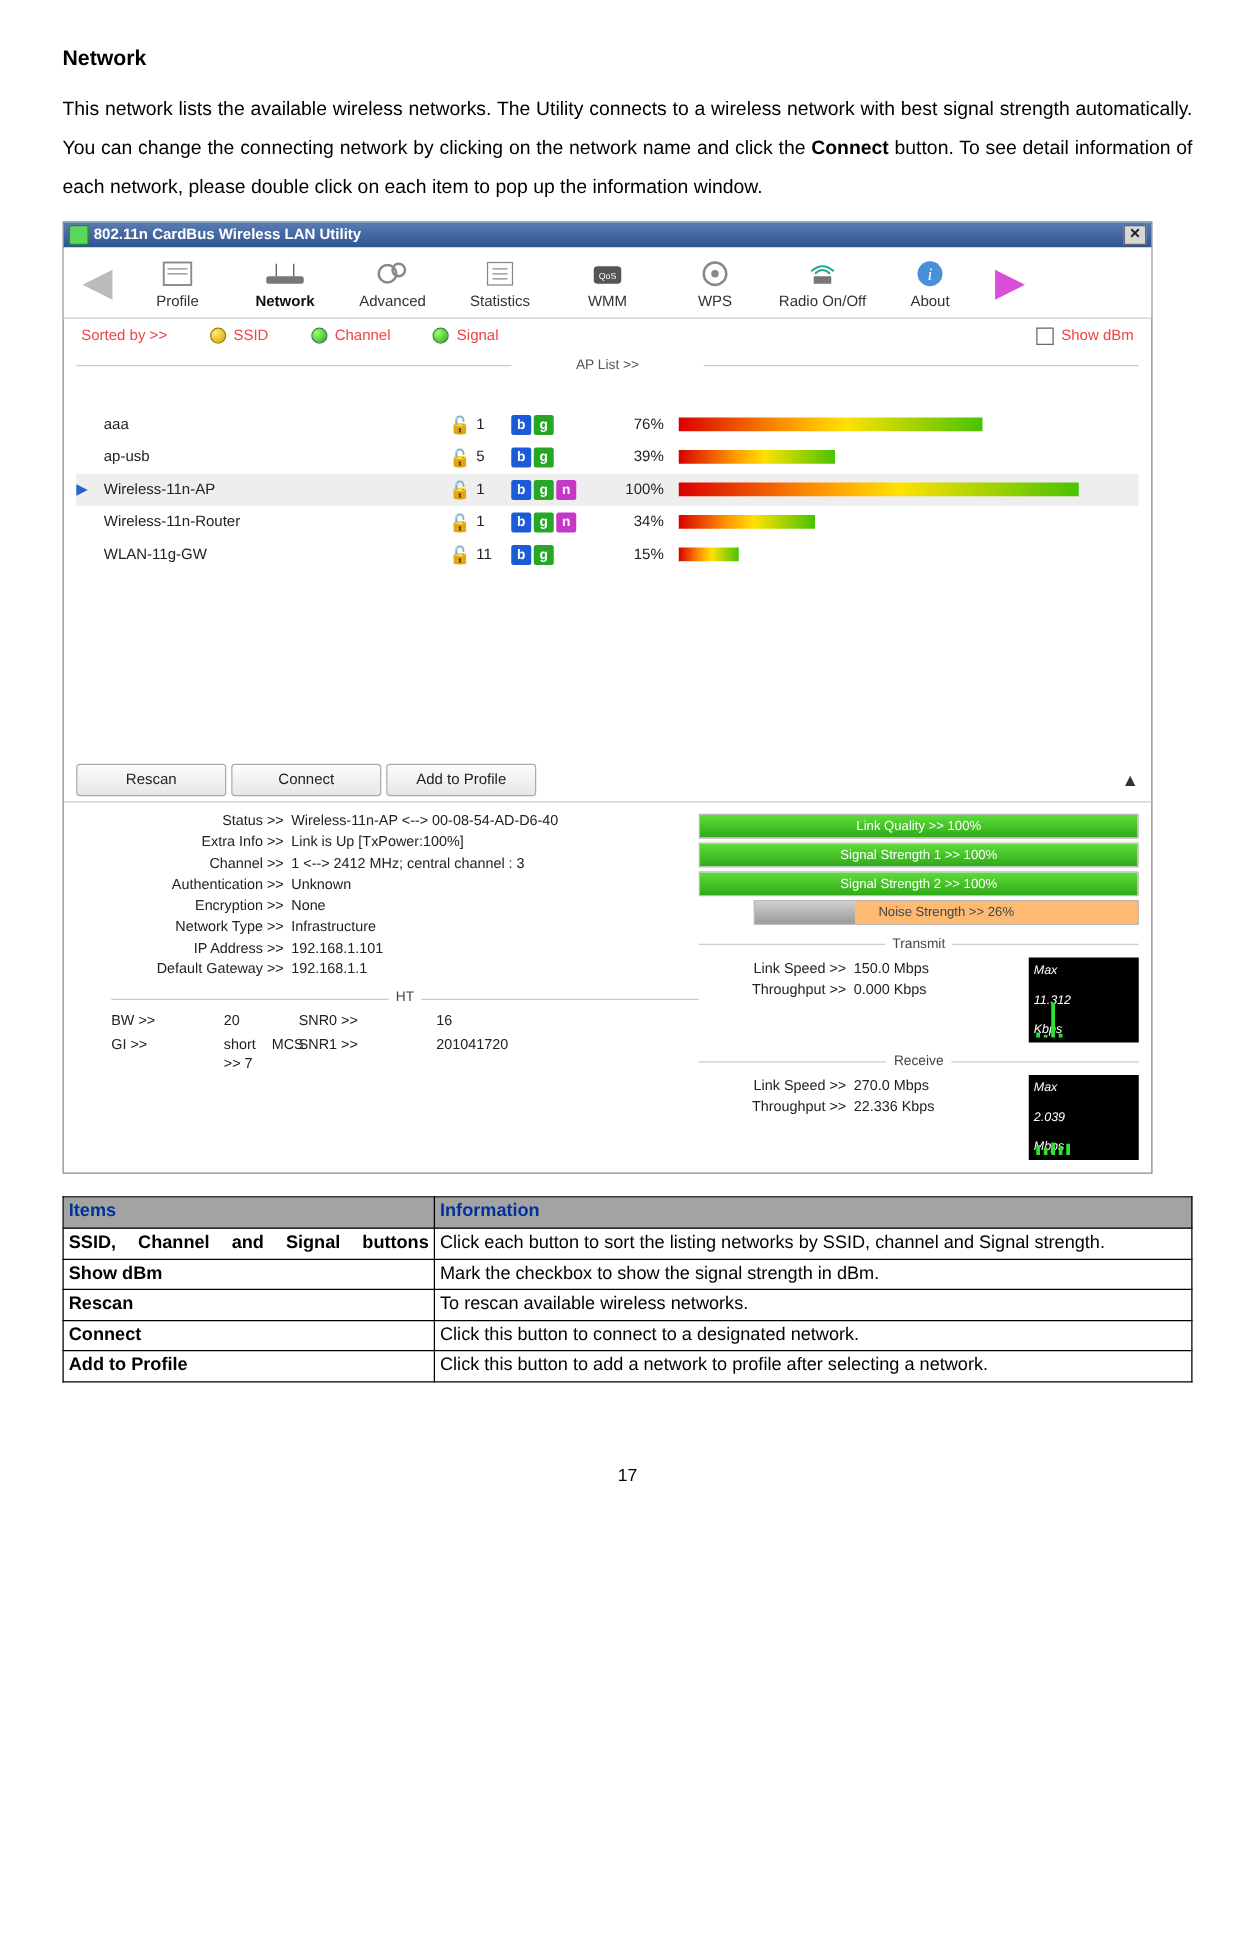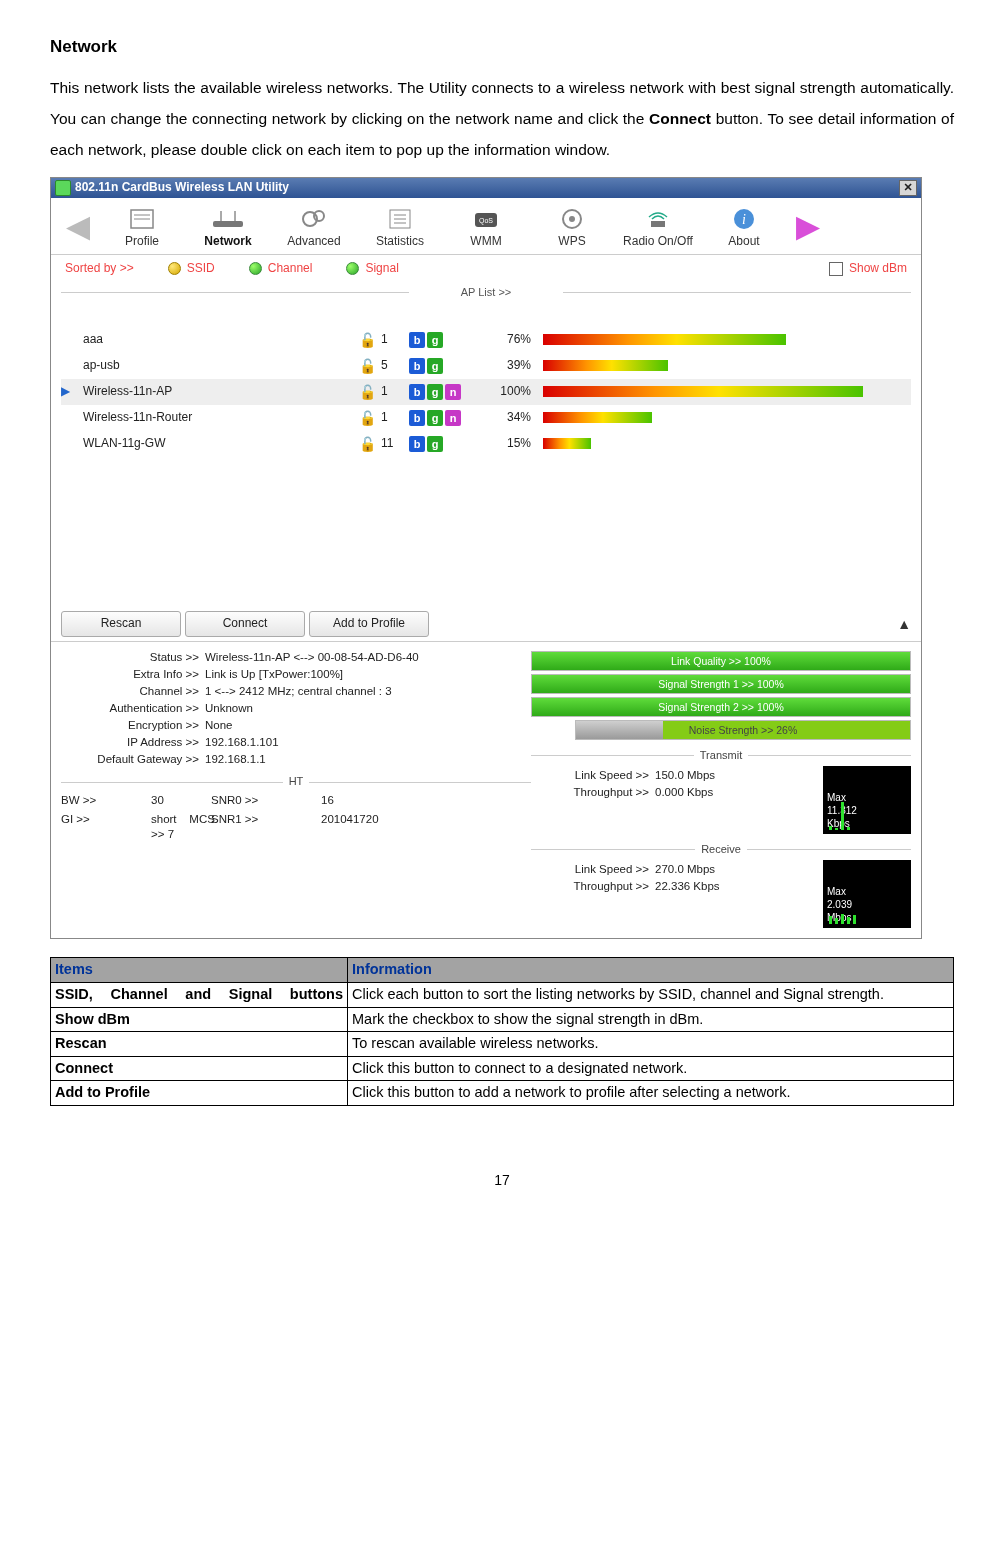--- a/index.html
+++ b/index.html
@@ -112,51 +112,51 @@
   .btn-row{display:flex;gap:0;padding:4px 10px;align-items:center;}
   .win-btn{
     background:linear-gradient(#fdfdfd,#e6e6e6);border:1px solid #aaa;border-radius:3px;
     width:118px;height:24px;font-size:12px;text-align:center;line-height:22px;cursor:pointer;margin-right:4px;
   }
   .btn-row .expander{margin-left:auto;font-size:14px;color:#333;}
 
   .details{
     display:flex;gap:0;padding:6px 10px 10px 10px;font-size:11.5px;color:#222;border-top:1px solid #ccc;
   }
-  .details .left{width:470px;}
+  .details .left{width:470px;margin-left:28px;}
   .details .right{flex:1;}
   .kv-row{display:flex;margin:2px 0;}
   .kv-row .k{width:138px;text-align:right;padding-right:6px;color:#222;}
   .kv-row .v{flex:1;}
 
   .ht-hdr,.tx-hdr,.rx-hdr{
     font-size:11px;color:#444;margin:8px 0 4px 0;position:relative;text-align:center;
   }
   .ht-hdr .lbl,.tx-hdr .lbl,.rx-hdr .lbl{background:#fff;padding:0 6px;position:relative;z-index:2;}
   .ht-hdr:after,.tx-hdr:after,.rx-hdr:after{
     content:"";position:absolute;left:0;right:0;top:50%;border-top:1px solid #ccc;z-index:1;
   }
   .ht-hdr{text-align:center;}
   .ht-grid{display:grid;grid-template-columns:90px 60px 110px 150px;font-size:11.5px;gap:4px 0;}
 
   .quality-bar{
     height:18px;margin:3px 0;font-size:10.5px;color:#fff;text-align:center;line-height:18px;position:relative;
     border:1px solid #bbb;
   }
   .qb-green{background:linear-gradient(#5fdc3b,#2faa18);}
-  .qb-grey{background:#84cc16;color:#444;margin-left:44px;}
+  .qb-grey{background:#fdba74;color:#444;margin-left:44px;}
   .qb-grey .fill{position:absolute;left:0;top:0;bottom:0;background:linear-gradient(#cfcfcf,#9a9a9a);}
   .qb-grey .txt{position:relative;z-index:2;}
 
   .tr-row{display:flex;align-items:center;margin:2px 0;gap:6px;}
   .tr-row .k{width:118px;text-align:right;}
   .tr-row .v{width:90px;}
   .mini-graph{
     width:80px;height:60px;background:#000;color:#fff;font-size:10px;padding:4px 4px;
-    display:flex;flex-direction:column;justify-content:flex-end;position:relative;
+    display:flex;flex-direction:column;justify-content:space-between;position:relative;font-style:italic;
   }
   .mini-graph .bars{position:absolute;left:6px;right:6px;bottom:4px;height:32px;display:flex;align-items:flex-end;gap:3px;}
   .mini-graph .bars span{width:3px;background:#2ee22e;}
 
   
   table.desc{
     width:100%;border-collapse:collapse;font-size:14.5px;line-height:1.35;
   }
   table.desc th,table.desc td{
     border:1px solid #000;padding:2px 4px;vertical-align:top;text-align:left;
@@ -380,32 +380,36 @@
           </div>
           <div class="kv-row">
             <span class="k">Authentication &gt;&gt;</span>
             <span class="v">Unknown</span>
           </div>
           <div class="kv-row">
             <span class="k">Encryption &gt;&gt;</span>
             <span class="v">None</span>
           </div>
           <div class="kv-row">
+            <span class="k">Network Type &gt;&gt;</span>
+            <span class="v">Infrastructure</span>
+          </div>
+          <div class="kv-row">
             <span class="k">IP Address &gt;&gt;</span>
             <span class="v">192.168.1.101</span>
           </div>
           <div class="kv-row">
             <span class="k">Default Gateway &gt;&gt;</span>
             <span class="v">192.168.1.1</span>
           </div>
         </div>
       <div class="ht-hdr"><span class="lbl">HT</span></div>
       <div class="ht-grid">
           <span>BW &gt;&gt;</span>
-          <span>30</span>
+          <span>20</span>
           <span>SNR0 &gt;&gt;</span>
           <span>16</span>
           <span>GI &gt;&gt;</span>
           <span>short&nbsp;&nbsp;&nbsp;&nbsp;MCS &gt;&gt; 7</span>
           <span>SNR1 &gt;&gt;</span>
           <span>201041720</span>
         </div>
 
       <style>.ht-grid{grid-template-rows:auto auto;}</style>
     </div>

